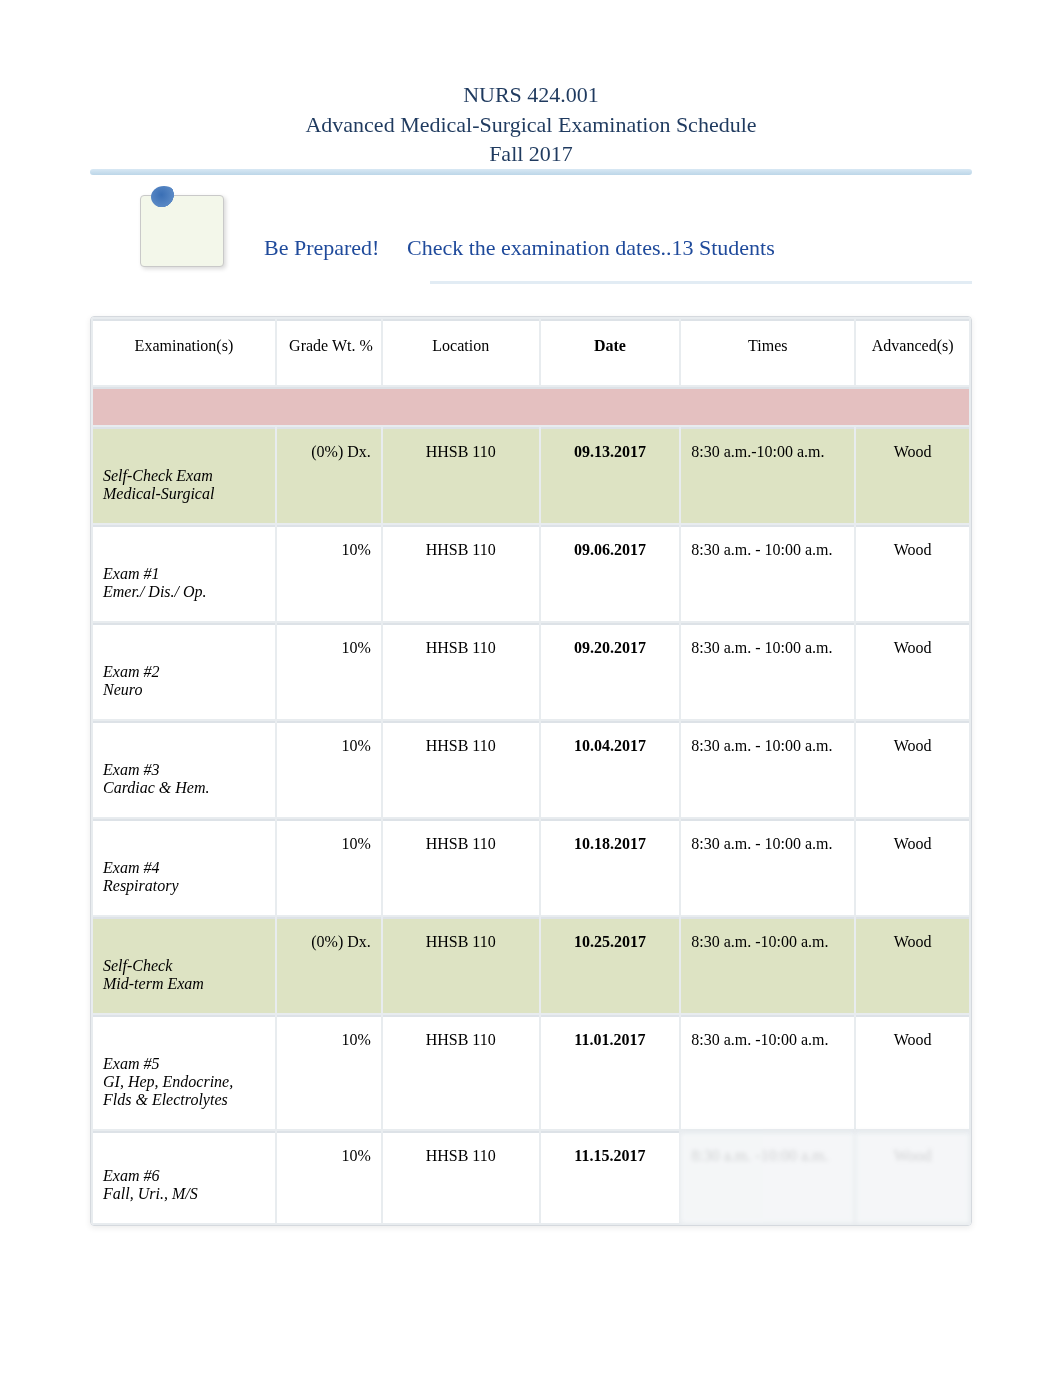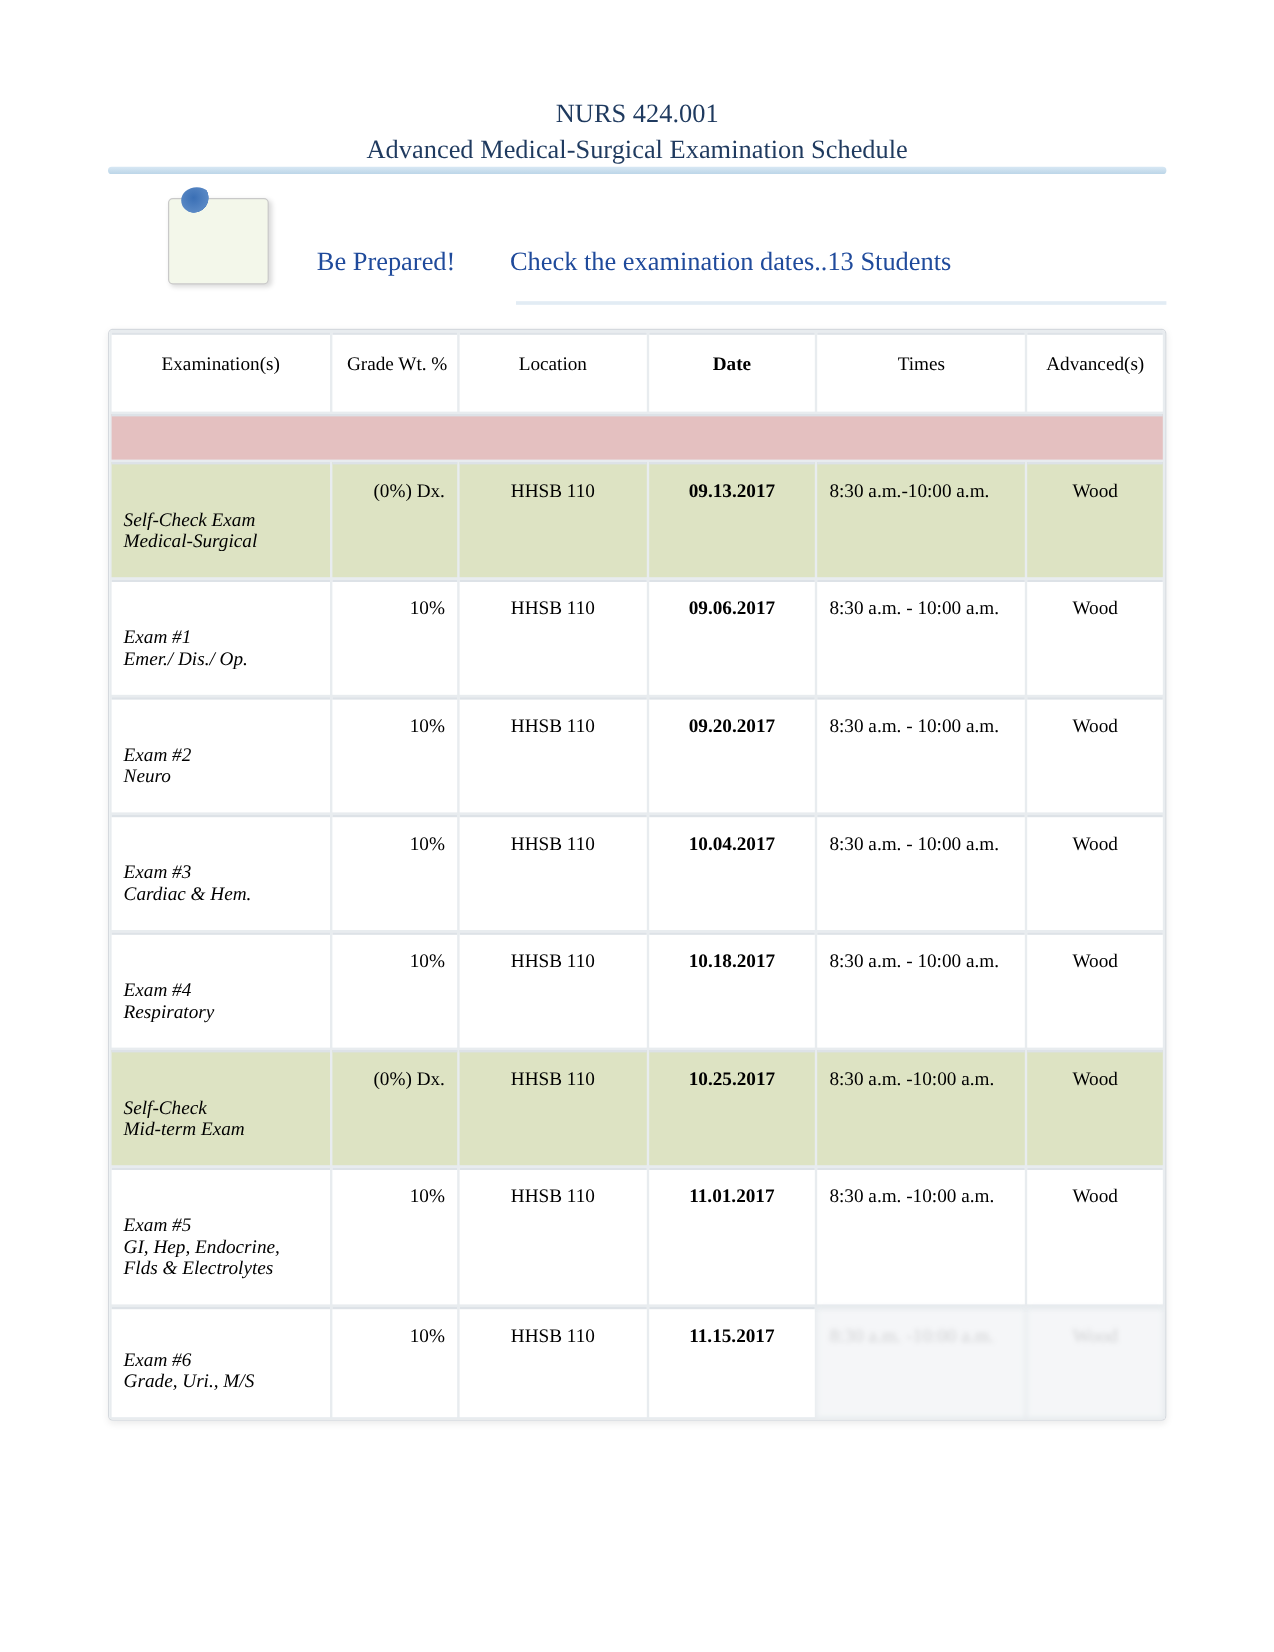--- a/index.html
+++ b/index.html
@@ -51,34 +51,34 @@
       height: 22px;
       background: radial-gradient(circle at 40% 40%, #3a6fb5 0%, #5a89c5 60%, transparent 62%);
       border-radius: 50%;
     }
     .banner-text {
       font-size: 22px;
       color: #1f4a9b;
       padding-bottom: 6px;
     }
     .banner-text .prep {
-      margin-right: 40px;
+      margin-right: 22px;
     }
     .banner-underline {
       height: 3px;
       background: #e2ecf4;
       margin-left: 340px;
       margin-top: -4px;
     }
     .table-wrap {
       border: 1px solid #d5d9de;
       border-radius: 4px;
       box-shadow: 0 2px 6px rgba(0,0,0,0.08);
       overflow: hidden;
-      margin-top: 20px;
+      margin-top: 32px;
     }
     table {
       width: 100%;
       border-collapse: separate;
       border-spacing: 2px;
       background: #e8ecef;
     }
     th, td {
       background: #ffffff;
       padding: 14px 10px 20px 10px;
@@ -127,20 +127,21 @@
       filter: blur(2px);
       opacity: 0.55;
     }
   </style>
 </head>
 <body>
 
 <div class="header">
   <div>NURS 424.001</div>
   <div>Advanced Medical-Surgical Examination Schedule</div>
+  <div>Fall 2017</div>
 </div>
 <div class="header-underline"></div>
 
 <div class="banner-row">
   <div class="icon-box"></div>
   <div class="banner-text">
     <span class="prep">Be Prepared!</span>
     <span>Check the examination dates..13 Students</span>
   </div>
 </div>
@@ -236,21 +237,21 @@
           </td>
           <td class="col-grade">10%</td>
           <td class="col-loc">HHSB 110</td>
           <td class="col-date">11.01.2017</td>
           <td class="col-time">8:30 a.m. -10:00 a.m.</td>
           <td class="col-proc">Wood</td>
         </tr>
         <tr class="cutoff">
           <td class="col-exam">
             <span class="exam-name">Exam #6</span>
-            <span class="exam-sub">Grade, Uri., M/S</span>
+            <span class="exam-sub">Fall, Uri., M/S</span>
           </td>
           <td class="col-grade">10%</td>
           <td class="col-loc">HHSB 110</td>
           <td class="col-date">11.15.2017</td>
           <td class="col-time blurred">8:30 a.m. -10:00 a.m.</td>
           <td class="col-proc blurred">Wood</td>
         </tr>
       </tbody>
   </table>
 </div>

